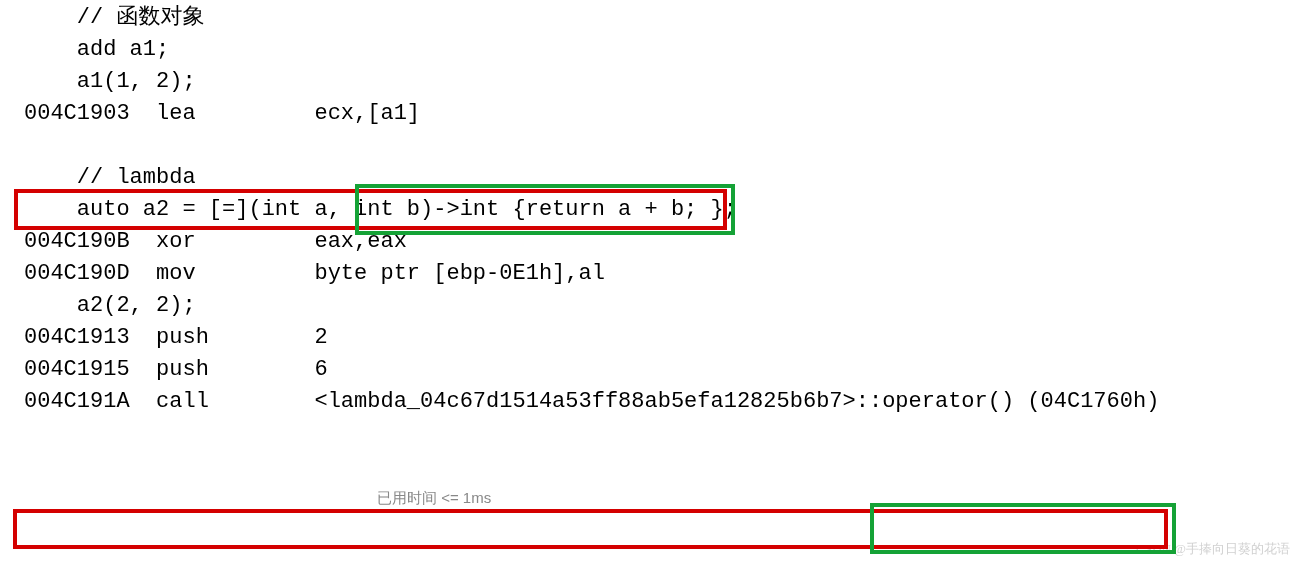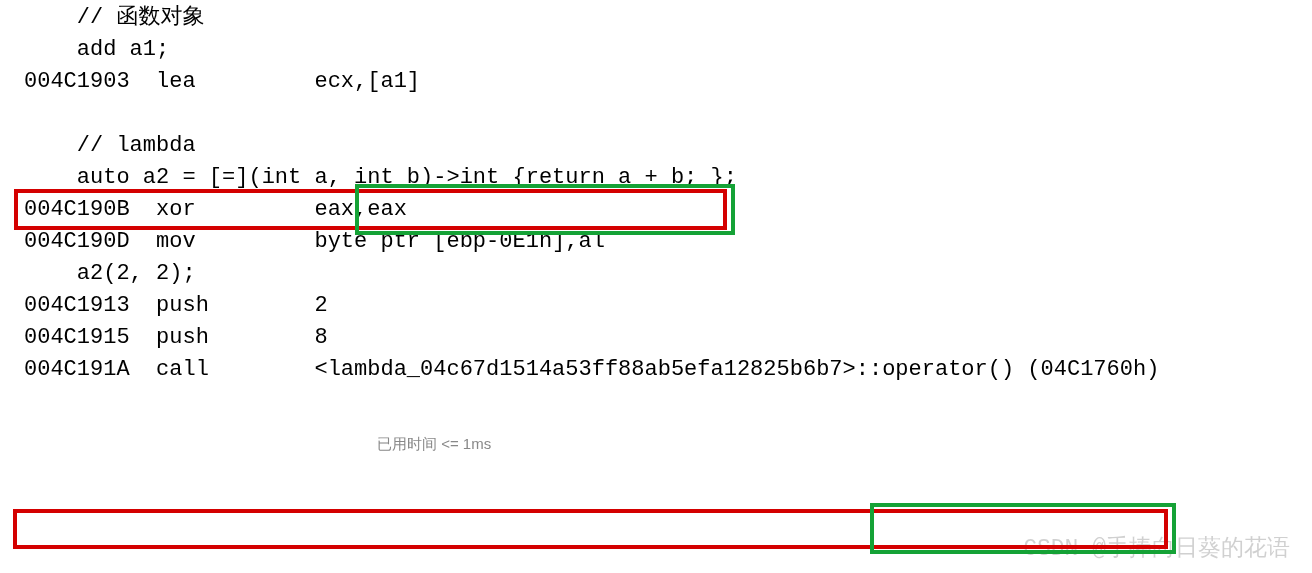--- a/index.html
+++ b/index.html
@@ -2,42 +2,43 @@
 <html><head>
 <meta charset="utf-8">
 <style>
   html,body{margin:0;padding:0;background:#fff;color:#000;}
   .page{width:1312px;height:573px;position:relative;font-family:"Consolas","Courier New",monospace;font-size:22px;line-height:32px;overflow:hidden;}
   .line{position:relative;white-space:pre;}
   .box{position:absolute;border-width:4px;border-style:solid;box-sizing:border-box;}
   .red{border-color:#d40000;}
   .green{border-color:#15a236;}
   .timing{position:absolute;font-family:"Microsoft YaHei","Helvetica Neue",Arial,sans-serif;font-size:15px;color:#888;}
-  .wm{position:absolute;font-family:Liberation Mono, monospace;font-size:23px;color:rgba(120,120,120,0.35);}
+  .wm{position:absolute;font-family:Liberation Serif, serif;font-size:13px;color:rgba(120,120,120,0.35);}
 </style>
 </head>
 <body>
 <div class="page">
 
 <div style="padding-left:24px;padding-top:2px;">
   <div class="line"><span>    // 函数对象</span></div>
   <div class="line"><span>    add a1;</span></div>
+  <div class="line"><span>    a1(1, 2);</span></div>
   <div class="line"><span>004C1903  lea         ecx,[a1]  </span></div>
   <div class="line"><span></span>&nbsp;</div>
   <div class="line"><span>    // lambda</span></div>
   <div class="line"><span>    auto a2 = [=](int a, int b)-&gt;int {return a + b; };</span></div>
   <div class="line"><span>004C190B  xor         eax,eax  </span></div>
   <div class="line"><span>004C190D  mov         byte ptr [ebp-0E1h],al  </span></div>
   <div class="line"><span>    a2(2, 2);</span></div>
   <div class="line"><span>004C1913  push        2  </span></div>
-  <div class="line"><span>004C1915  push        8  </span></div>
+  <div class="line"><span>004C1915  push        6  </span></div>
   <div class="line"><span>004C191A  call        &lt;lambda_04c67d1514a53ff88ab5efa12825b6b7&gt;::operator() (04C1760h)  </span></div>
 </div>
 
-<div class="timing" style="left:377px;top:428px;">已用时间 &lt;= 1ms</div>
+<div class="timing" style="left:377px;top:482px;">已用时间 &lt;= 1ms</div>
 <div class="wm" style="right:22px;bottom:8px;">CSDN @手捧向日葵的花语</div>
 
 <div class="box red" style="left:14px;top:189px;width:713px;height:41px;"></div>
 <div class="box green" style="left:355px;top:184px;width:380px;height:51px;"></div>
 
 <div class="box red" style="left:13px;top:509px;width:1155px;height:40px;"></div>
 <div class="box green" style="left:870px;top:503px;width:306px;height:51px;"></div>
 
 </div>
 

